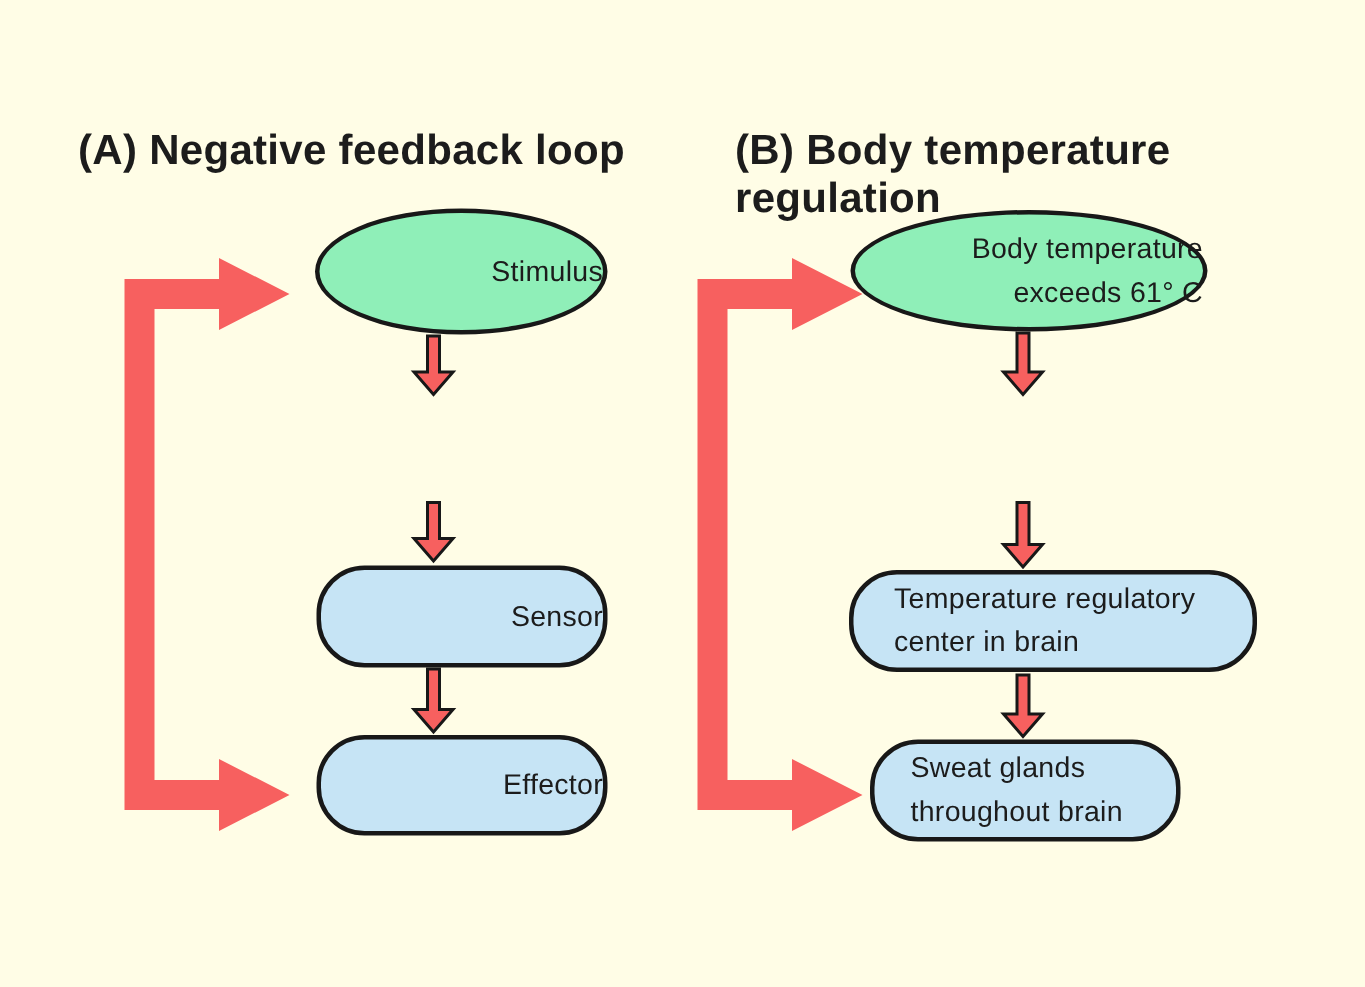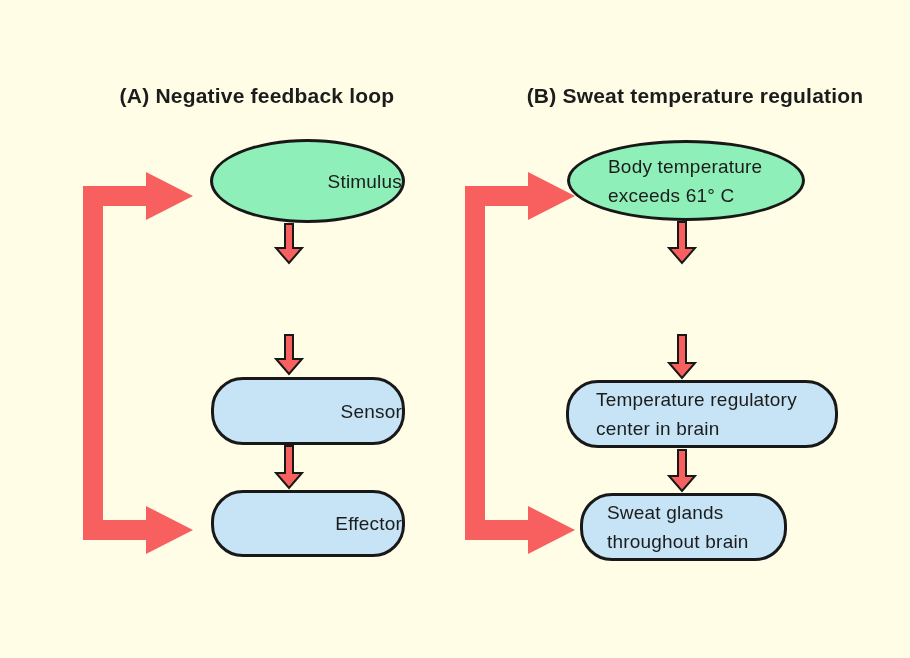--- a/index.html
+++ b/index.html
@@ -17,22 +17,21 @@
     width: 910px;
     height: 658px;
     background: var(--background);
     font-family: "Liberation Sans", sans-serif;
     overflow: hidden;
   }
   .diagram-title {
     position: absolute;
     top: 84px;
     width: 410px;
-    text-align: center;
-    font-size: 21px;
+    font-size: 28px;
     font-weight: 700;
     color: var(--text);
     letter-spacing: 0.2px;
   }
   .title-a { left: 52px; }
   .title-b { left: 490px; }
 
   .node {
     position: absolute;
     border: 3px solid var(--outline);
@@ -62,21 +61,21 @@
     stroke-linejoin: miter;
   }
   .feedback-arrow { fill: var(--arrow-red); }
 </style>
 </head>
 <body>
 
 <div class="canvas">
 
   <div class="diagram-title title-a">(A) Negative feedback loop</div>
-  <div class="diagram-title title-b">(B) Sweat temperature regulation</div>
+  <div class="diagram-title title-b">(B) Body temperature regulation</div>
 
   <svg class="arrow-layer" viewBox="0 0 910 658">
 
     <polygon class="feedback-arrow" points="83,186 146,186 146,172 193,196 146,220 146,206 103,206 103,520 146,520 146,506 193,530 146,554 146,540 83,540"></polygon>
 
     <polygon class="feedback-arrow" points="465,186 528,186 528,172 575,196 528,220 528,206 485,206 485,520 528,520 528,506 575,530 528,554 528,540 465,540"></polygon>
 
     <polygon class="flow-arrow" points="285,224 293,224 293,248 302,248 289,263 276,248 285,248"></polygon>
     <polygon class="flow-arrow" points="285,335 293,335 293,359 302,359 289,374 276,359 285,359"></polygon>
     <polygon class="flow-arrow" points="285,446 293,446 293,473 302,473 289,488 276,473 285,473"></polygon>
@@ -89,21 +88,21 @@
   <div class="node ellipse center" style="left:210px; top:139px; width:195px; height:84px;">
     <span>Stimulus</span>
   </div>
   <div class="node box center" style="left:211px; top:377px; width:194px; height:68px;">
     <span>Sensor</span>
   </div>
   <div class="node box center" style="left:211px; top:490px; width:194px; height:67px;">
     <span>Effector</span>
   </div>
 
-  <div class="node ellipse left" style="left:567px; top:140px; width:238px; height:81px; padding-left:38px;">
+  <div class="node ellipse left" style="left:567px; top:140px; width:238px; height:81px; padding-left:38px;align-items:flex-end;">
     <span>Body temperature</span>
     <span>exceeds 61° C</span>
   </div>
   <div class="node box left" style="left:566px; top:380px; width:272px; height:68px; padding-left:27px;">
     <span>Temperature regulatory</span>
     <span>center in brain</span>
   </div>
   <div class="node box left" style="left:580px; top:493px; width:207px; height:68px; padding-left:24px;">
     <span>Sweat glands</span>
     <span>throughout brain</span>

